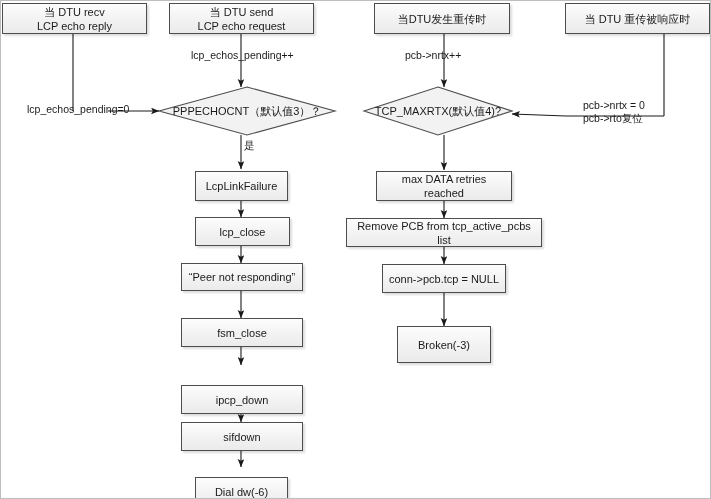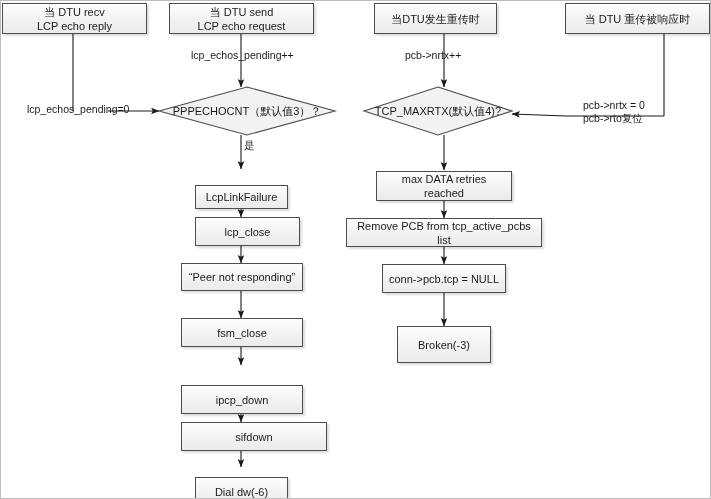--- a/index.html
+++ b/index.html
@@ -121,49 +121,49 @@
 
   <div class="diamond" style="left:158px; top:86px; width:176px; height:48px;">
     <svg width="176" height="48" viewBox="0 0 176 48">
       <polygon points="88,0 176,24 88,48 0,24" fill="#f2f2f2" stroke="#4d4d4d" stroke-width="1.1"></polygon>
     </svg>
     <div class="dlabel">PPPECHOCNT（默认值3）？</div>
   </div>
 
   <div class="edge-label" style="left:243px; top:138px;">是</div>
 
-  <div class="node" style="left:194px; top:184px; width:93px; height:24px;">
+  <div class="node" style="left:194px; top:170px; width:93px; height:30px;">
     <span>LcpLinkFailure</span>
   </div>
 
-  <div class="node" style="left:194px; top:216px; width:105px; height:29px;">
+  <div class="node" style="left:194px; top:216px; width:95px; height:29px;">
     <span>lcp_close</span>
   </div>
 
   <div class="node" style="left:180px; top:262px; width:122px; height:28px;">
     <span>“Peer not responding”</span>
   </div>
 
   <div class="node" style="left:180px; top:317px; width:122px; height:29px;justify-content:center;">
     <span>fsm_close</span>
   </div>
 
   <div class="node" style="left:180px; top:384px; width:122px; height:29px;">
     <span>ipcp_down</span>
   </div>
 
-  <div class="node" style="left:180px; top:421px; width:146px; height:29px;">
+  <div class="node" style="left:180px; top:421px; width:122px; height:29px;">
     <span>sifdown</span>
   </div>
 
   <div class="node" style="left:194px; top:476px; width:93px; height:30px;">
     <span>Dial dw(-6)</span>
   </div>
 
-  <div class="node" style="left:373px; top:2px; width:123px; height:31px;">
+  <div class="node" style="left:373px; top:2px; width:136px; height:31px;">
     <span>当DTU发生重传时</span>
   </div>
 
   <div class="node" style="left:564px; top:2px; width:145px; height:31px;">
     <span>当 DTU 重传被响应时</span>
   </div>
 
   <div class="edge-label" style="left:404px; top:48px;">pcb-&gt;nrtx++</div>
 
   <div class="edge-label" style="left:582px; top:98px;">pcb-&gt;nrtx = 0

